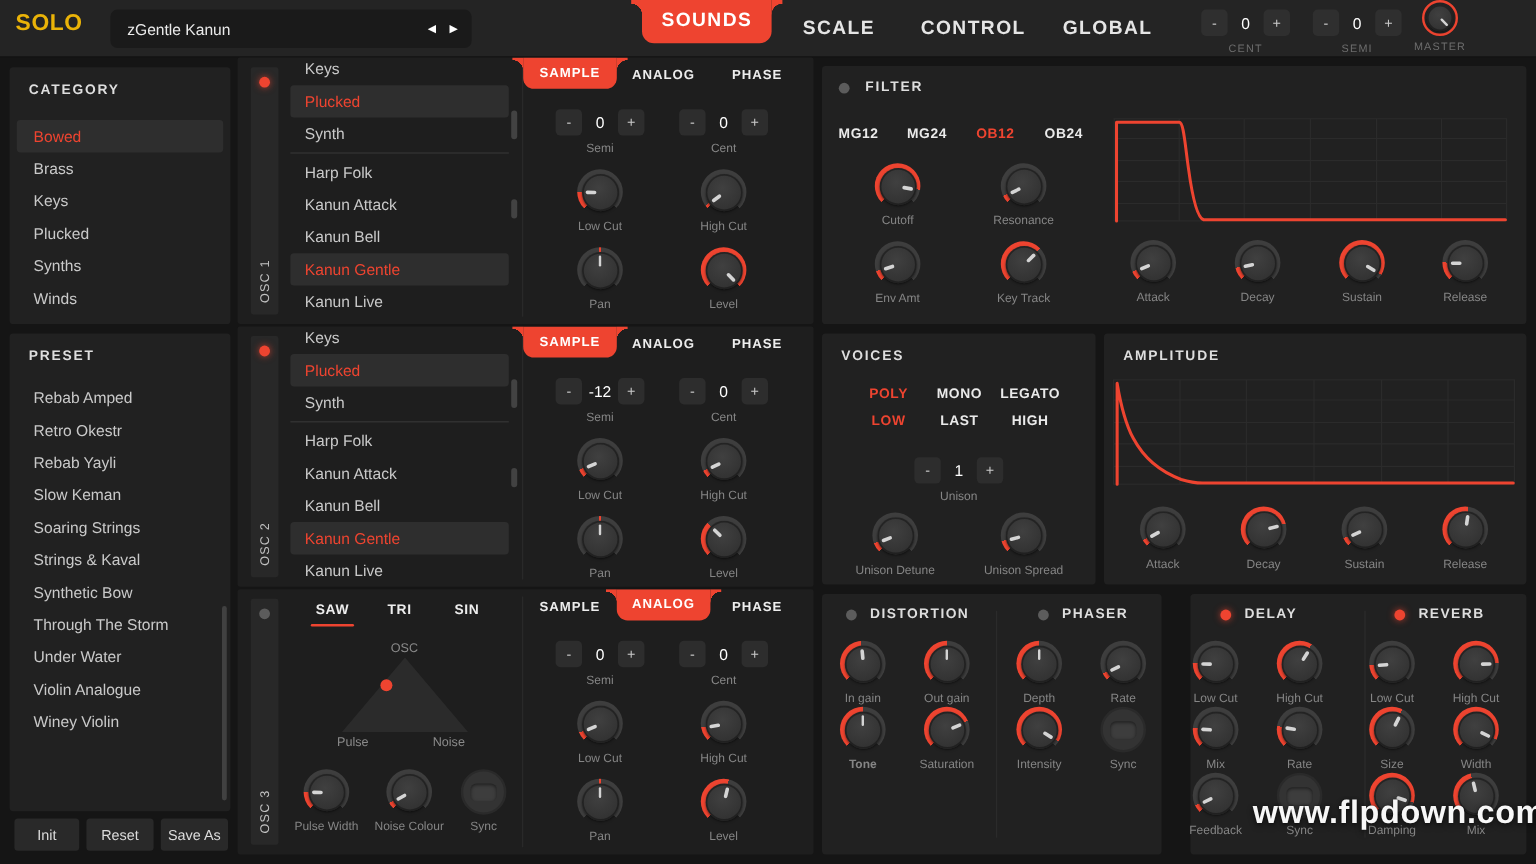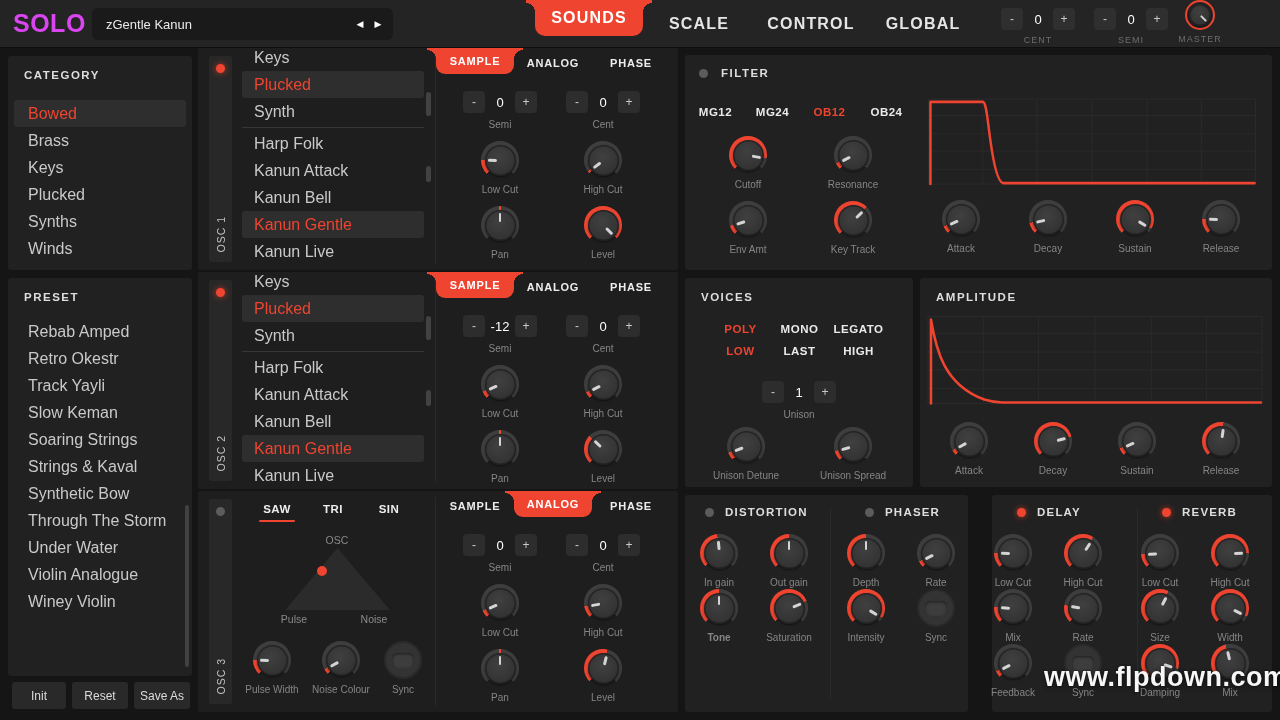--- a/index.html
+++ b/index.html
@@ -9,21 +9,21 @@
     --row:#1e1e1e;
     --text:#d6d6d6;
     --dim:#8a8a8a;
   }
   *{box-sizing:border-box;margin:0;padding:0}
   html,body{width:1280px;height:720px;background:var(--bg);font-family:"Liberation Sans",sans-serif;overflow:hidden}
   #app{position:relative;width:1280px;height:720px;background:var(--bg)}
 
   
   .topbar{position:absolute;left:0;top:0;width:1280px;height:48px;background:#242424;border-bottom:1px solid #0e0e0e}
-  .logo{position:absolute;left:13px;top:9px;font-size:25px;font-weight:800;color:#d946ef;letter-spacing:.5px}
+  .logo{position:absolute;left:13px;top:9px;font-size:19px;font-weight:800;color:#eab308;letter-spacing:.5px}
   .preset-box{position:absolute;left:92px;top:8px;width:301px;height:32px;background:#1a1a1a;border-radius:6px;display:flex;align-items:center}
   .preset-name{flex:1;padding-left:14px;font-size:13px;color:#eaeaea}
   .pr-arrow{width:18px;text-align:center;font-size:9px;color:#fff;cursor:pointer;line-height:32px}
   .pr-arrow:last-child{margin-right:6px}
   .nav-tabs{position:absolute;left:535px;top:0;height:48px;display:flex}
   .nav-tab{width:112px;height:48px;display:flex;align-items:center;justify-content:center;font-size:16px;font-weight:bold;letter-spacing:1.2px;color:#e5e5e5}
   .nav-tab.active{width:108px;height:36px;align-self:flex-start;background:var(--accent);border-radius:0 0 10px 10px;position:relative;color:#fff}
   .nav-tab.active::before{content:'';position:absolute;top:0;left:-9px;width:9px;height:12px;background:radial-gradient(circle at 0 12px,transparent 8.8px,var(--accent) 9px)}
   .nav-tab.active::after{content:'';position:absolute;top:0;right:-9px;width:9px;height:12px;background:radial-gradient(circle at 9px 12px,transparent 8.8px,var(--accent) 9px)}
 
@@ -59,21 +59,21 @@
   .led.on{background:var(--accent);box-shadow:0 0 6px rgba(238,68,48,.75)}
 
   
   .panel{position:absolute;background:var(--panel);border-radius:3px}
   #cat-panel{left:8px;top:56px;width:184px;height:214px;overflow:hidden}
   #preset-panel{left:8px;top:278px;width:184px;height:398px;overflow:hidden}
   .panel-title{position:absolute;left:16px;top:13px;font-size:11.5px;font-weight:bold;letter-spacing:1.5px;color:#dedede}
   .side-list{position:absolute;left:6px;right:6px}
   #cat-panel .side-list{top:44px}
   #preset-panel .side-list{top:40px}
-  .list-item{height:27px;line-height:27px;padding-left:14px;font-size:16px;color:#c9c9c9;border-radius:3px;cursor:pointer;white-space:nowrap}
+  .list-item{height:27px;line-height:27px;padding-left:14px;font-size:13px;color:#c9c9c9;border-radius:3px;cursor:pointer;white-space:nowrap}
   .list-item.sel{background:#2e2e2e;color:var(--accent)}
   .list-div{height:1px;background:#363636;margin:2px 0}
   .scrollbar{position:absolute;right:3px;width:4px;border-radius:2px;background:#414141}
   #preset-scroll{top:227px;height:162px}
   .side-btn{position:absolute;top:682px;height:27px;background:#292929;border:none;border-radius:3px;color:#dcdcdc;font-size:12px;font-family:inherit;cursor:pointer}
   #btn-init{left:12px;width:54px}
   #btn-reset{left:72px;width:56px}
   #btn-save{left:134px;width:56px}
 
   
@@ -189,21 +189,21 @@
         <div class="list-item">Plucked</div>
         <div class="list-item">Synths</div>
         <div class="list-item">Winds</div>
       </div>
   </div>
   <div class="panel" id="preset-panel">
     <div class="panel-title">PRESET</div>
     <div class="side-list">
         <div class="list-item">Rebab Amped</div>
         <div class="list-item">Retro Okestr</div>
-        <div class="list-item">Track Yayli</div>
+        <div class="list-item">Rebab Yayli</div>
         <div class="list-item">Slow Keman</div>
         <div class="list-item">Soaring Strings</div>
         <div class="list-item">Strings &amp; Kaval</div>
         <div class="list-item">Synthetic Bow</div>
         <div class="list-item">Through The Storm</div>
         <div class="list-item">Under Water</div>
         <div class="list-item">Violin Analogue</div>
         <div class="list-item">Winey Violin</div>
       </div>
     <div class="scrollbar" id="preset-scroll"></div>

